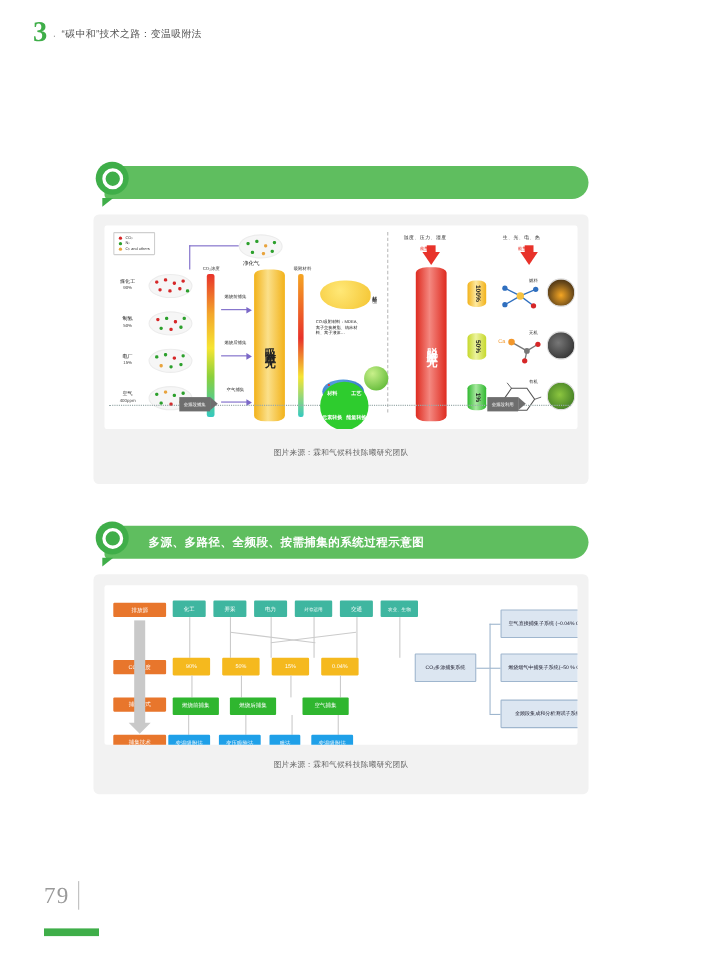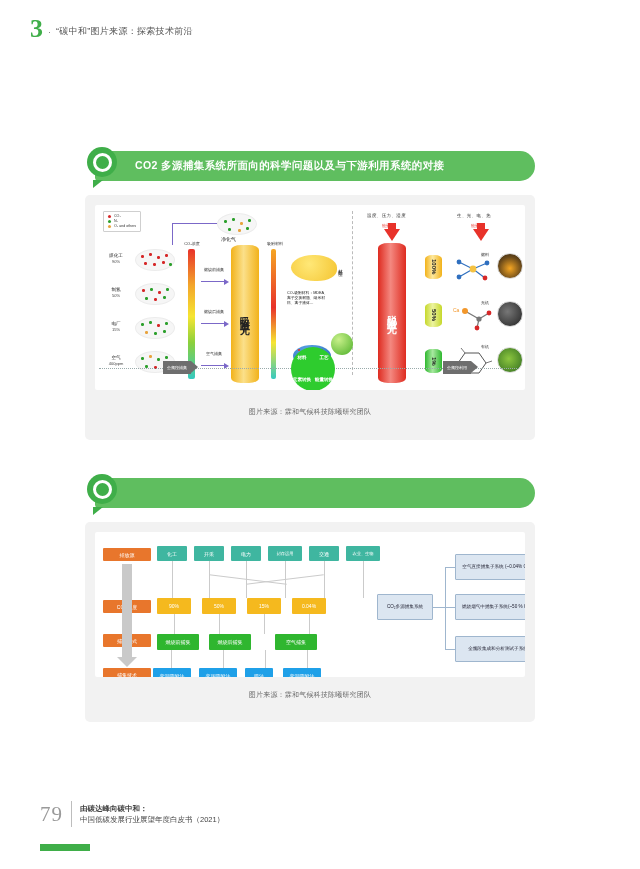--- a/index.html
+++ b/index.html
@@ -214,27 +214,26 @@
   .footer-bar{
     position:absolute; left:40px; bottom:18px; width:50px; height:7px; background:#3FAE49;
   }
 </style>
 </head>
 <body>
 
 <div class="page-header">
   <span class="chapter-num">3</span>
   <span class="chapter-dot">·</span>
-  <span class="chapter-title">“碳中和”图片来源：探索技术前沿</span>
+  <span class="chapter-title">“碳中和”技术之路：变温吸附法</span>
 </div>
 
 <div class="section-banner" style="left:95px; top:151px; width:440px;">
   <span class="banner-bullet"></span>
   <span class="banner-tail"></span>
-  <span>CO2 多源捕集系统所面向的科学问题以及与下游利用系统的对接</span>
 </div>
 
 <div class="figure-card" style="left:85px; top:195px; width:450px; height:245px;">
 
   <div class="figure-inner" id="fig1-inner">
 
     <div class="legend-box">
       <div class="legend-row">
         <i class="legend-dot" style="background:#D62728"></i>
         <span>CO₂</span>
@@ -420,20 +419,21 @@
       <div>能量转换</div>
     </div>
   </div>
 
   <div class="figure-caption" style="top:212px;">图片来源：霖和气候科技陈曦研究团队</div>
 </div>
 
 <div class="section-banner" style="left:95px; top:478px; width:440px;">
   <span class="banner-bullet"></span>
   <span class="banner-tail"></span>
+  <span>多源、多路径、全频段、按需捕集的系统过程示意图</span>
 </div>
 
 <div class="figure-card" style="left:85px; top:522px; width:450px; height:200px;">
 
   <div class="figure-inner" id="fig2-inner">
 
     <div class="stage-label" style="left:8px; top:16px;">排放源</div>
     <div class="stage-label" style="left:8px; top:68px;">CO2浓度</div>
     <div class="stage-label" style="left:8px; top:102px;">捕集方式</div>
     <div class="stage-label" style="left:8px; top:136px;">捕集技术</div>
@@ -490,18 +490,14 @@
     <div class="rp-line" style="left:350px; top:75px; width:10px; height:1px;"></div>
     <div class="rp-line" style="left:350px; top:117px; width:10px; height:1px;"></div>
   </div>
 
   <div class="figure-caption" style="top:168px;">图片来源：霖和气候科技陈曦研究团队</div>
 </div>
 
 <div class="footer">
   <span class="footer-page">79</span>
   <span class="footer-rule"></span>
-  <span class="footer-text">
-    <b>由碳达峰向碳中和：</b><br>
-    <span>中国低碳发展行业展望年度白皮书（2021）</span>
-  </span>
 </div>
 <div class="footer-bar"></div>
 
 </body></html>

